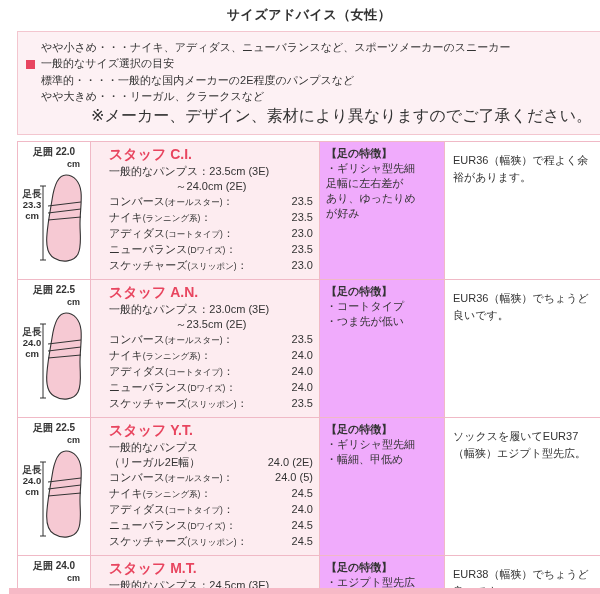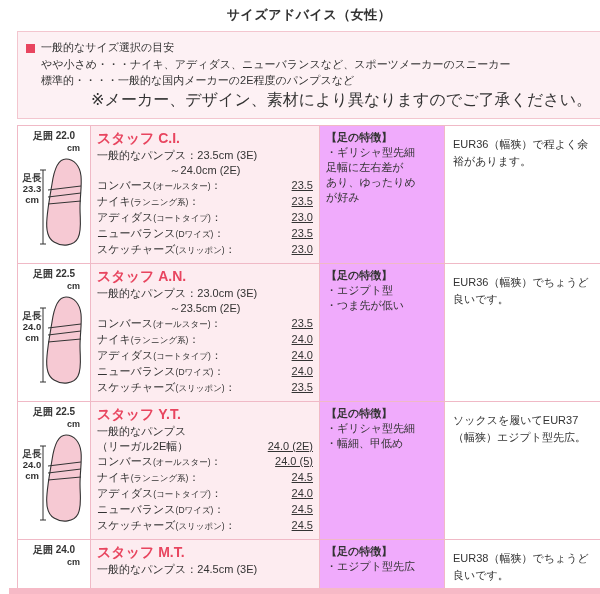--- a/index.html
+++ b/index.html
@@ -71,30 +71,30 @@
   }
   .circ .cm{display:block;font-size:9px;font-weight:bold;text-align:right;padding-right:8px;}
   .footimg{position:relative;margin-top:2px;height:96px;}
   .lenlabel{
     position:absolute;left:1px;top:16px;width:22px;
     font-size:9.5px;font-weight:bold;text-align:center;line-height:11px;color:#333;
   }
   svg.footsvg{position:absolute;left:20px;top:0;}
 
   
-  .mainwrap{padding:4px 6px 5px 6px;}
+  .mainwrap{padding:4px 6px 5px 18px;}
   .staff{
     color:#e8455f;font-weight:bold;font-size:14px;line-height:16px;margin-bottom:2px;
   }
   .rowline{
     font-size:11px;line-height:15px;color:#333;
     display:flex;justify-content:space-between;white-space:nowrap;
   }
   .rowline .nm{flex:0 0 auto;}
-  .rowline .vl{flex:0 0 auto;text-align:left;text-decoration:underline;}
+  .rowline .vl{flex:0 0 auto;text-align:left;}
   .rowline .tiny{font-size:8.5px;}
   .cont{font-size:11px;line-height:15px;text-align:center;color:#333;}
   .pumps-head{font-size:11px;line-height:15px;color:#333;}
 
   
   .featwrap{padding:4px 6px;}
   .feattitle{font-size:11px;font-weight:bold;color:#333;line-height:15px;}
   .featitem{font-size:11px;line-height:15px;color:#333;}
 
   
@@ -107,25 +107,26 @@
 </head>
 <body>
 
 <div class="page">
 
   <div class="head">
     <div class="title">サイズアドバイス（女性）</div>
   </div>
 
   <div class="legend">
+    <div class="ln" style="padding-left:15px">やや小さめ・・・ナイキ、アディダス、ニューバランスなど、スポーツメーカーのスニーカー</div>
     <div class="ln first">
       <span class="sq"></span><span>一般的なサイズ選択の目安</span>
     </div>
-    <div class="ln" style="padding-left:15px">やや小さめ・・・ナイキ、アディダス、ニューバランスなど、スポーツメーカーのスニーカー</div>
     <div class="ln" style="padding-left:15px">標準的・・・・一般的な国内メーカーの2E程度のパンプスなど</div>
+    <div class="ln" style="padding-left:15px">やや大きめ・・・リーガル、クラークスなど</div>
     <div class="note">※メーカー、デザイン、素材により異なりますのでご了承ください。</div>
   </div>
 
   <table class="adv">
 
     <tbody>
         <tr>
       <td class="c-foot">
         <div class="footwrap">
           <div class="circ">足囲 22.0</div>
@@ -237,21 +238,21 @@
               </div>
           <div class="rowline">
                 <span class="nm"><span>スケッチャーズ</span><span class="tiny">(スリッポン)</span>：</span>
                 <span class="vl">23.5</span>
               </div>
         </div>
       </td>
       <td class="c-feat">
         <div class="featwrap">
           <div class="feattitle">【足の特徴】</div>
-          <div class="featitem">・エジプト型</div>
+          <div class="featitem">・コートタイプ</div>
           <div class="featitem">・つま先が低い</div>
         </div>
       </td>
       <td class="c-cmt">
         <div class="cmtwrap">EUR36（幅狭）でちょうど良いです。</div>
       </td>
     </tr>
 
     <tr>
       <td class="c-foot">

